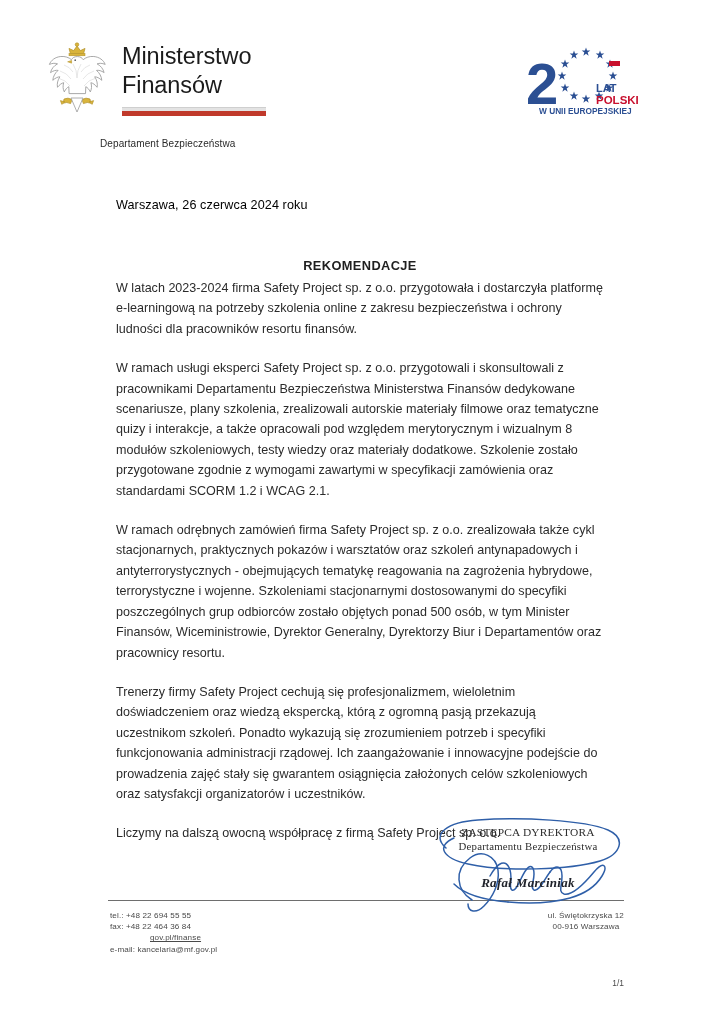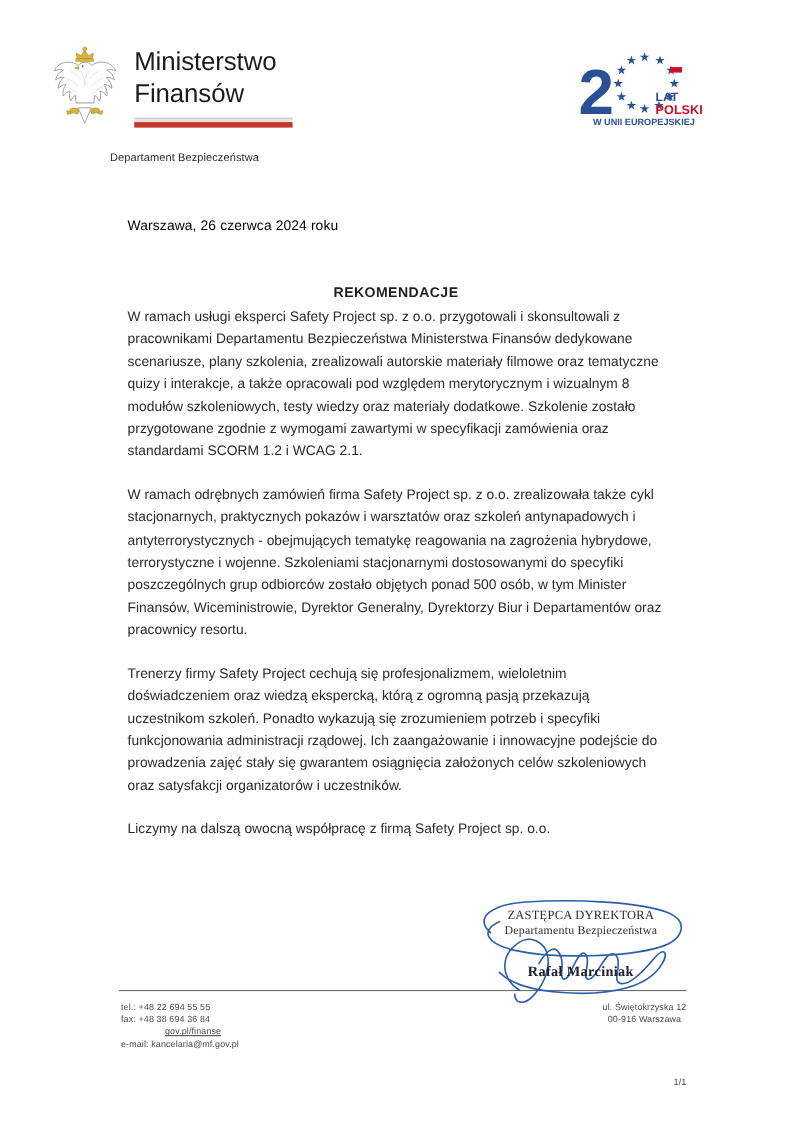--- a/index.html
+++ b/index.html
@@ -144,20 +144,21 @@
     top: -12px;
     width: 230px;
     height: 105px;
     z-index: 2;
     pointer-events: none;
   }
   .sig-name {
     position: relative;
     z-index: 3;
     font-family: "Liberation Serif", serif;
+    font-style: italic;
     font-weight: bold;
     font-size: 13px;
     color: #20232b;
     margin-top: 22px;
     letter-spacing: 0.3px;
   }
 
   
   .footer-rule {
     position: absolute;
@@ -324,20 +325,21 @@
     </div>
   </div>
 
   <div class="dept">Departament Bezpieczeństwa</div>
 
   <div class="place-date">Warszawa, 26 czerwca 2024 roku</div>
 
   <div class="doc-title">REKOMENDACJE</div>
 
   <div class="content">
+    <p class="para">W latach 2023-2024 firma Safety Project sp. z o.o. przygotowała i dostarczyła platformę e-learningową na potrzeby szkolenia online z zakresu bezpieczeństwa i ochrony ludności dla pracowników resortu finansów.</p>
     <p class="para">W ramach usługi eksperci Safety Project sp. z o.o.  przygotowali i skonsultowali z pracownikami Departamentu Bezpieczeństwa Ministerstwa Finansów dedykowane scenariusze, plany szkolenia, zrealizowali autorskie materiały filmowe oraz tematyczne quizy i interakcje, a także opracowali pod względem merytorycznym i wizualnym 8 modułów szkoleniowych, testy wiedzy oraz materiały dodatkowe. Szkolenie zostało przygotowane zgodnie z wymogami zawartymi w specyfikacji zamówienia oraz standardami SCORM 1.2 i WCAG 2.1.</p>
     <p class="para">W ramach odrębnych zamówień firma Safety Project sp. z o.o.  zrealizowała także cykl stacjonarnych, praktycznych pokazów i warsztatów oraz szkoleń antynapadowych i antyterrorystycznych - obejmujących tematykę reagowania na zagrożenia hybrydowe, terrorystyczne i wojenne. Szkoleniami stacjonarnymi dostosowanymi do specyfiki poszczególnych grup odbiorców zostało objętych ponad 500 osób, w tym Minister Finansów, Wiceministrowie, Dyrektor Generalny, Dyrektorzy Biur i Departamentów oraz pracownicy resortu.</p>
     <p class="para">Trenerzy firmy Safety Project cechują się profesjonalizmem, wieloletnim doświadczeniem oraz wiedzą ekspercką, którą z ogromną pasją przekazują uczestnikom szkoleń. Ponadto wykazują się zrozumieniem potrzeb i specyfiki funkcjonowania administracji rządowej. Ich zaangażowanie  i innowacyjne podejście do prowadzenia zajęć stały się gwarantem osiągnięcia założonych celów szkoleniowych oraz satysfakcji organizatorów i uczestników.</p>
     <p class="para tight">Liczymy na  dalszą owocną współpracę  z firmą Safety Project sp. o.o.</p>
   </div>
 
   <div class="signature">
     <svg class="sig-ink" viewBox="0 0 230 105" aria-hidden="true">
       <g fill="none" stroke="#2f5fa8" stroke-width="1.5" stroke-linecap="round">
         <path d="M34 34 C18 20 36 8 66 6 C110 3 172 6 196 16 C214 24 210 40 188 47
@@ -356,21 +358,21 @@
       <div>ZASTĘPCA DYREKTORA</div>
       <div class="l2">Departamentu Bezpieczeństwa</div>
     </div>
     <div class="sig-name">Rafał Marciniak</div>
   </div>
 
   <div class="footer-rule"></div>
 
   <div class="footer-left">
     <div>tel.: +48 22 694 55 55</div>
-    <div>fax: +48 38 694 36 84</div>
+    <div>fax: +48 22 464 36 84</div>
     <div class="u">gov.pl/finanse</div>
     <div>e-mail: kancelaria@mf.gov.pl</div>
   </div>
 
   <div class="footer-right">
     <div>ul. Świętokrzyska 12</div>
     <div>00-916 Warszawa</div>
   </div>
 
   <div class="page-num">1/1</div>

